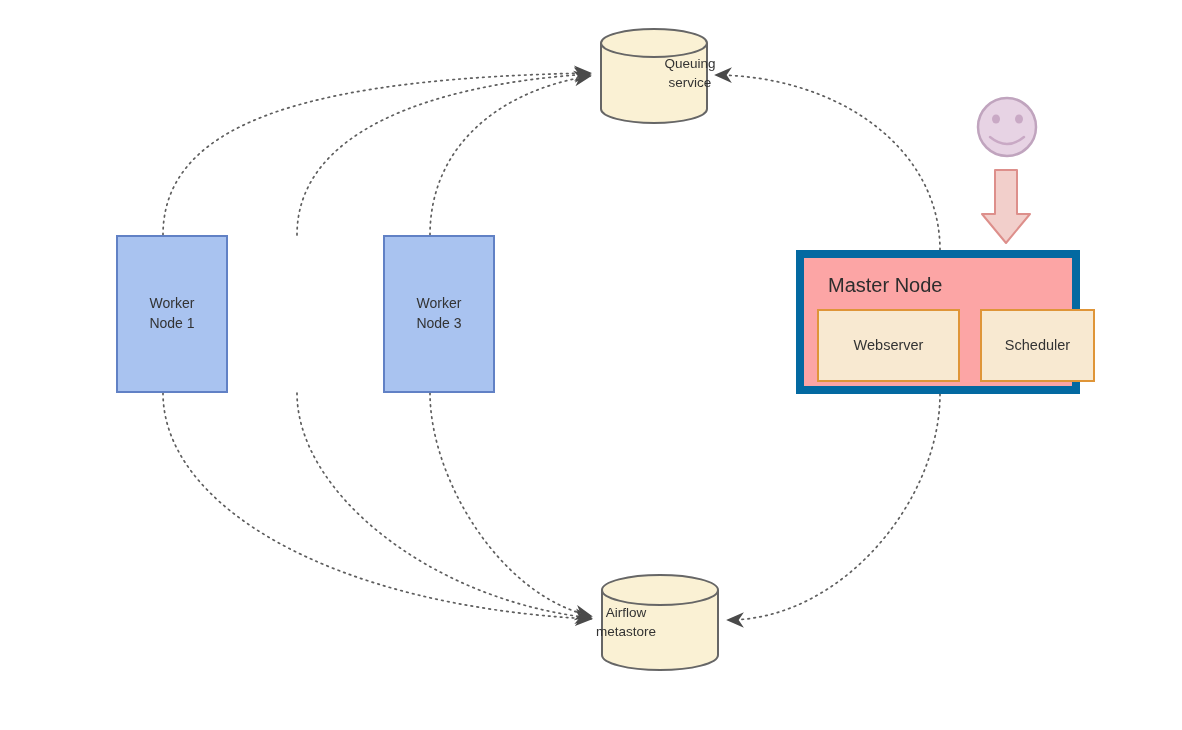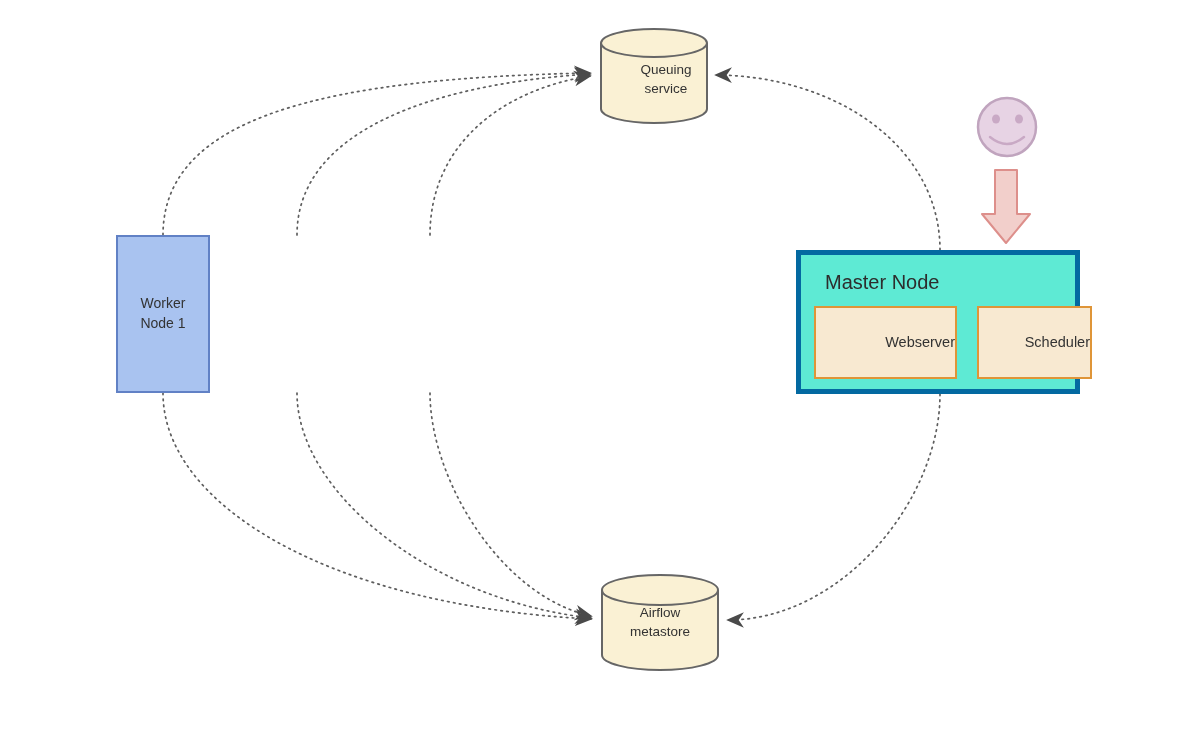--- a/index.html
+++ b/index.html
@@ -21,21 +21,21 @@
     top: 0;
   }
   .node-label {
     color: #333333;
     text-align: center;
     line-height: 1.4;
   }
   .worker-node {
     position: absolute;
     top: 235px;
-    width: 94px;
+    width: 112px;
     height: 158px;
     box-sizing: border-box;
     background: #a9c3f0;
     border: 2px solid #6181c5;
     display: flex;
     align-items: center;
     justify-content: center;
   }
   .worker-node .node-label {
     font-size: 14px;
@@ -44,57 +44,57 @@
   #worker-1 { left: 116px; }
   #worker-2 { left: 250px; }
   #worker-3 { left: 383px; }
   .master-node {
     position: absolute;
     left: 796px;
     top: 250px;
     width: 284px;
     height: 144px;
     box-sizing: border-box;
-    background: #5eead4;
-    border: 5px solid #0369a1;
+    background: #fca5a5;
+    border: 8px solid #0369a1;
   }
   .master-title {
     position: absolute;
     left: 24px;
     top: 16px;
     font-size: 20px;
     color: #2d2d2d;
   }
   .sub-node {
     position: absolute;
     top: 51px;
     height: 73px;
     box-sizing: border-box;
     background: #f8e9d1;
     border: 2px solid #df9538;
     display: flex;
     align-items: center;
-    justify-content: flex-end;
+    justify-content: center;
   }
   .sub-node .node-label { font-size: 14.5px; }
   #webserver { left: 13px;  width: 143px; }
   #scheduler { left: 176px; width: 115px; }
   .cyl-label {
     position: absolute;
     display: flex;
     align-items: center;
     justify-content: center;
     pointer-events: none;
   }
   .cyl-label .node-label {
     font-size: 13.5px;
     width: 82px;
   }
-  #queuing-label   { left: 601px; top: 52px;  width: 130px; height: 56px; }
-  #metastore-label { left: 602px; top: 596px; width: 116px; height: 54px; }
+  #queuing-label   { left: 601px; top: 46px;  width: 130px; height: 56px; justify-content: flex-end; }
+  #metastore-label { left: 568px; top: 596px; width: 116px; height: 54px; }
 </style>
 </head>
 <body>
 
 <div class="canvas">
 
   <svg class="layer" width="1182" height="730" viewBox="0 0 1182 730">
     <defs>
       <marker id="arrow" viewBox="0 0 10 10" refX="8.5" refY="5" markerWidth="11" markerHeight="11" orient="auto">
         <path d="M 0 0.8 L 9.5 5 L 0 9.2 L 2.8 5 Z" fill="#4a4a4a"></path>
@@ -130,20 +130,23 @@
       <ellipse cx="1019" cy="119" rx="4" ry="4.6" fill="#c9a9c5"></ellipse>
       <path d="M 990 137 Q 1007 151 1024 137" fill="none" stroke="#c9a9c5" stroke-width="2.4" stroke-linecap="round"></path>
     </g>
 
     <path d="M 995 170 L 1017 170 L 1017 214 L 1030 214 L 1006 243 L 982 214 L 995 214 Z" fill="#f2cfcb" stroke="#dd8f8b" stroke-width="2" stroke-linejoin="round"></path>
   </svg>
 
   <div class="worker-node" id="worker-1">
     <div class="node-label">Worker Node 1</div>
   </div>
+  <div class="worker-node" id="worker-3">
+    <div class="node-label">Worker Node 3</div>
+  </div>
 
   <div class="master-node">
     <div class="master-title">Master Node</div>
     <div class="sub-node" id="webserver">
       <div class="node-label">Webserver</div>
     </div>
     <div class="sub-node" id="scheduler">
       <div class="node-label">Scheduler</div>
     </div>
   </div>

